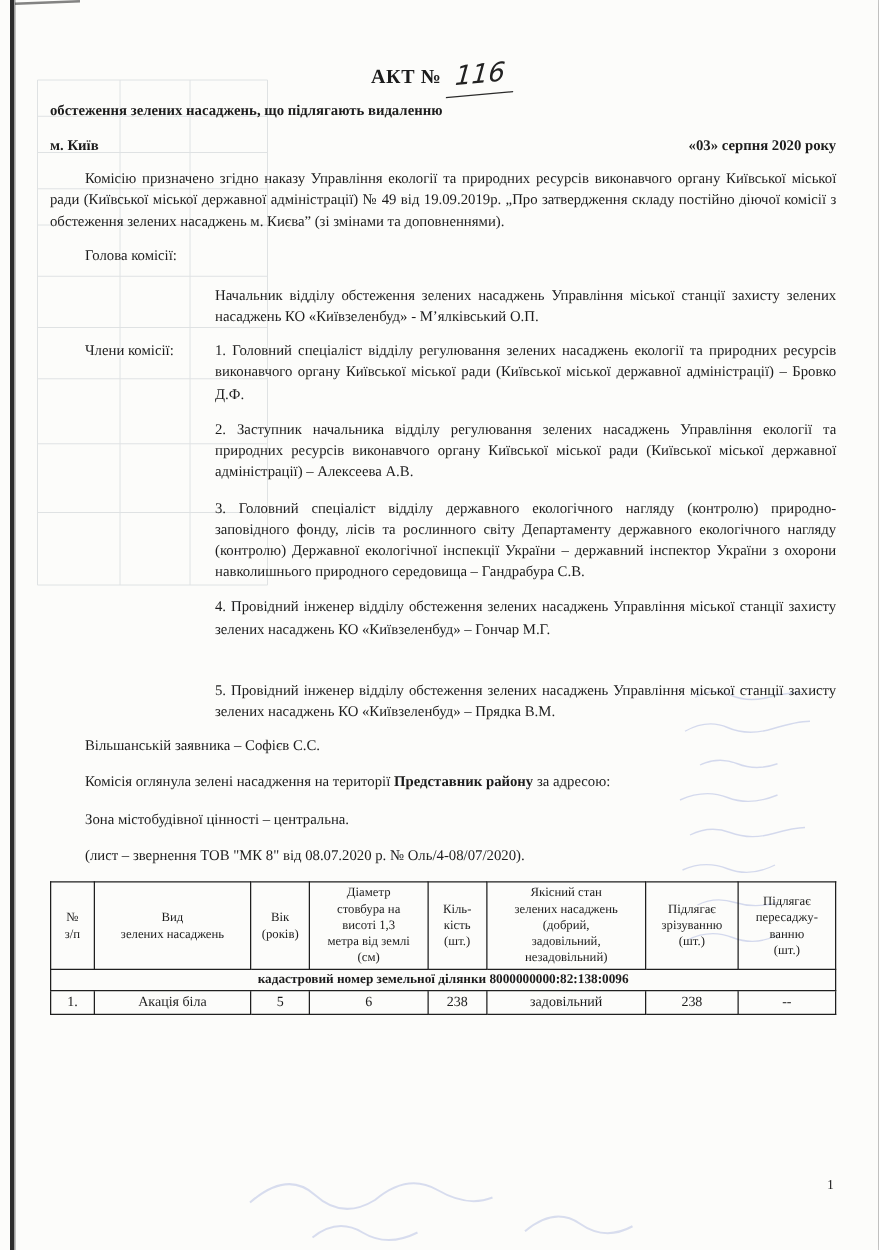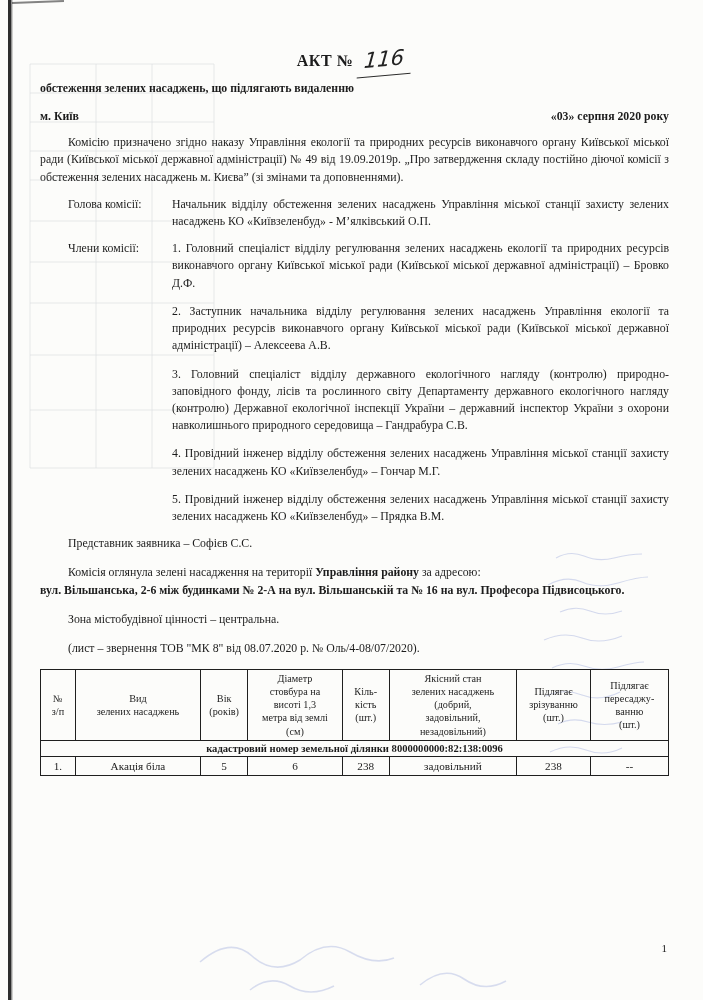--- a/index.html
+++ b/index.html
@@ -19,21 +19,21 @@
     font-size:21px; transform:rotate(-5deg) skewX(-10deg);
     border-bottom:1.6px solid #2a2a2a; padding:0 8px 0 6px; margin-left:5px; color:#222;
   }
   .subtitle { text-align:left; font-weight:bold; margin-bottom:11px; }
   .city-date { display:flex; justify-content:space-between; font-weight:bold; margin-bottom:9px; }
   p.just { text-align:justify; text-indent:28px; margin-bottom:10px; }
   .role-block { display:flex; margin-bottom:10px; }
   .role-label { width:132px; padding-left:28px; flex:none; }
   .role-body { flex:1; }
   .role-body p { text-align:justify; margin-bottom:11px; }
-  .role-body p:last-child { margin-bottom:0; }
+  .role-body p:last-child { margin-bottom:0;margin-top:32px; }
   .plain-line { padding-left:28px; margin-bottom:12px; }
   .survey p { text-align:justify; margin-bottom:0; }
   .survey { margin-bottom:12px; }
   .survey .lead { text-indent:28px; }
   .bold { font-weight:bold; }
   .table-caption { text-align:center; margin:2px 0 2px 0; }
   table { width:100%; border-collapse:collapse; font-size:10.2px; line-height:1.28; table-layout:fixed; }
   th, td { border:1px solid #1f1f1f; text-align:center; vertical-align:middle; padding:2px 2px; }
   th { font-weight:normal; white-space:pre-line; }
   .kadastr-cell { font-weight:bold; font-size:10.6px; padding:1px 2px; }
@@ -115,25 +115,24 @@
       <div class="role-label">Члени комісії:</div>
       <div class="role-body">
         <p>1. Головний спеціаліст відділу регулювання зелених насаджень екології та природних ресурсів виконавчого органу Київської міської ради (Київської міської державної адміністрації) – Бровко Д.Ф.</p>
         <p>2. Заступник начальника відділу регулювання зелених насаджень Управління екології та природних ресурсів виконавчого органу Київської міської ради (Київської міської державної адміністрації) – Алексеева А.В.</p>
         <p>3. Головний спеціаліст відділу державного екологічного нагляду (контролю) природно-заповідного фонду, лісів та рослинного світу Департаменту державного екологічного нагляду (контролю) Державної екологічної інспекції України – державний інспектор України з охорони навколишнього природного середовища – Гандрабура С.В.</p>
         <p>4. Провідний інженер відділу обстеження зелених насаджень Управління міської станції захисту зелених насаджень КО «Київзеленбуд» – Гончар М.Г.</p>
         <p>5. Провідний інженер відділу обстеження зелених насаджень Управління міської станції захисту зелених насаджень КО «Київзеленбуд» – Прядка В.М.</p>
       </div>
     </div>
 
-    <div class="plain-line">Представник заявника – Софієв С.С.</div>
+    <div class="plain-line">Вільшанській заявника – Софієв С.С.</div>
 
     <div class="survey">
-      <p class="lead"><span>Комісія оглянула зелені насадження на території </span><span class="bold">Управління району</span><span> за адресою:</span></p>
-      <p class="bold">вул. Вільшанська, 2-6 між будинками № 2-А на вул. Вільшанській та № 16 на вул. Професора Підвисоцького.</p>
+      <p class="lead"><span>Комісія оглянула зелені насадження на території </span><span class="bold">Представник району</span><span> за адресою:</span></p>
     </div>
 
     <div class="plain-line" style="padding-left:28px">Зона містобудівної цінності – центральна.</div>
 
 
     <p class="just" style="margin-bottom:12px">(лист – звернення ТОВ "МК 8" від 08.07.2020 р. № Оль/4-08/07/2020).</p>
 
 
     <table>
       <colgroup>

